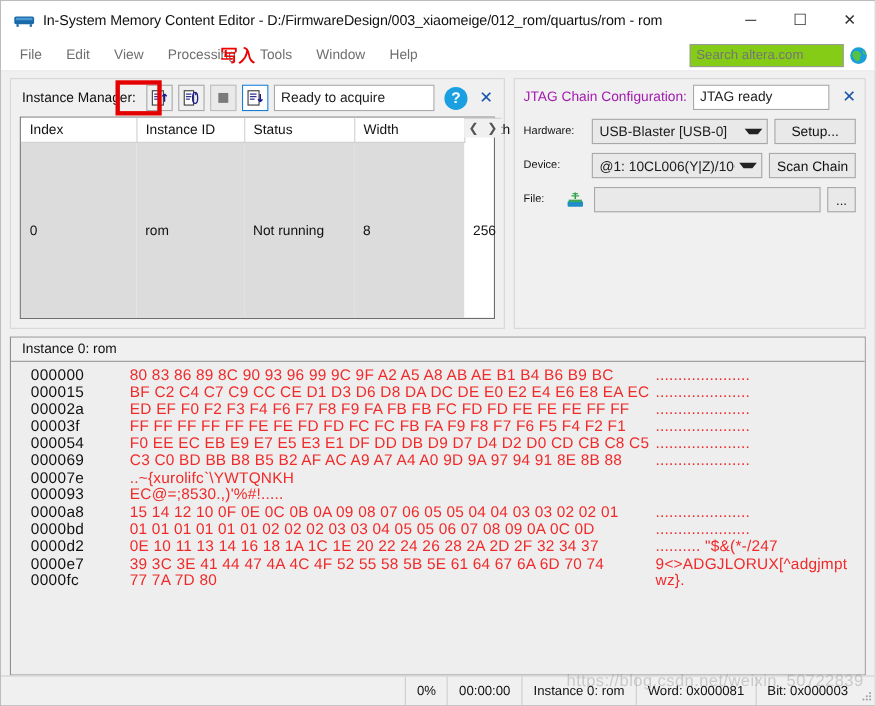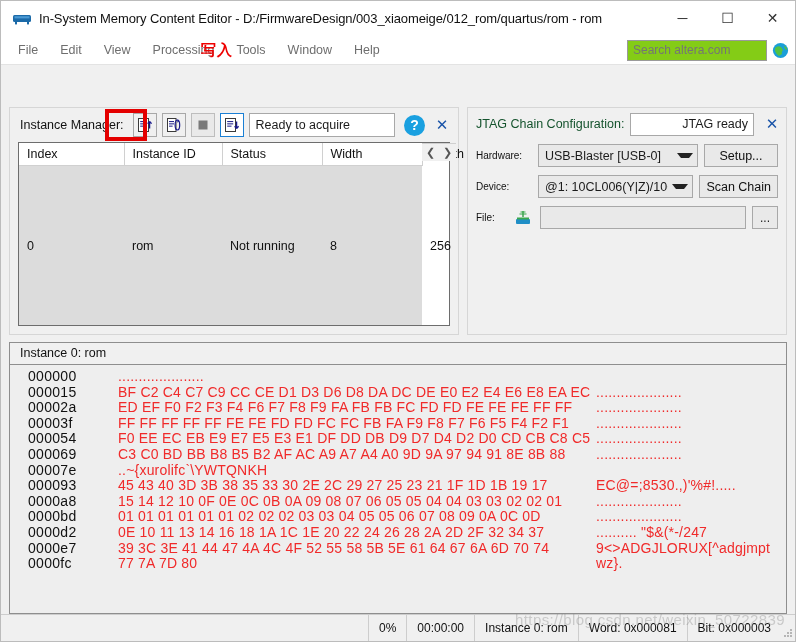--- a/index.html
+++ b/index.html
@@ -67,21 +67,21 @@
     position:absolute;left:200px;top:40px;
     color:#ee0000;font-size:15px;font-weight:700;
     font-family:"DejaVu Sans", sans-serif;
     letter-spacing:1px;z-index:40;
   }
 
   
   .content{
     flex:1 1 auto;display:flex;flex-direction:column;
     padding:6px 8px 0 8px;box-sizing:border-box;
-    background:#f0f0f0;min-height:0;margin-top:36px;
+    background:#f0f0f0;min-height:0;
   }
   .toprow{display:flex;gap:8px;height:228px;flex:0 0 228px;}
 
   
   .imgr{
     flex:1 1 auto;background:#f0f0f0;border:1px solid #d6d6d6;
     box-sizing:border-box;display:flex;flex-direction:column;
     min-width:0;
   }
   .imgr-head{
@@ -153,25 +153,25 @@
   
   .jtag{
     width:320px;flex:0 0 320px;background:#f0f0f0;
     border:1px solid #d6d6d6;box-sizing:border-box;
     display:flex;flex-direction:column;
   }
   .jtag-head{
     display:flex;align-items:center;height:32px;flex:0 0 32px;
     padding:0 4px 0 8px;gap:6px;
   }
-  .jtag-title{font-size:12.5px;color:#14532d;white-space:nowrap;}
+  .jtag-title{font-size:12.5px;color:#a21caf;white-space:nowrap;}
   .jtag-status{
     flex:1 1 auto;height:23px;border:1px solid #a8a8a8;background:#fff;
     line-height:21px;padding:0 5px;font-size:12.5px;box-sizing:border-box;
-    min-width:0;overflow:hidden;white-space:nowrap;text-align:right;
+    min-width:0;overflow:hidden;white-space:nowrap;
   }
   .jtag-body{padding:4px 8px 0 8px;}
   .frow{display:flex;align-items:center;margin-bottom:8px;gap:6px;}
   .flabel{width:56px;flex:0 0 56px;font-size:10px;color:#111;}
   .combo{
     flex:1 1 auto;height:23px;border:1px solid #a8a8a8;background:#e9e9e9;
     display:flex;align-items:center;padding:0 4px 0 6px;box-sizing:border-box;
     font-size:12.5px;min-width:0;
   }
   .combo span.val{flex:1 1 auto;overflow:hidden;white-space:nowrap;}
@@ -404,28 +404,28 @@
             <div class="filefield"></div>
             <div class="dotbtn">...</div>
           </div>
         </div>
       </div>
     </div>
 
     <div class="hexpanel">
       <div class="hex-tab">Instance 0: rom</div>
       <div class="hex-body" id="hexBody">
-          <div class="hexline"><span class="addr">000000</span><span class="ascii">.....................</span></div>
+          <div class="hexline"><span class="addr">000000</span><span class="bytes">80 83 86 89 8C 90 93 96 99 9C 9F A2 A5 A8 AB AE B1 B4 B6 B9 BC</span><span class="ascii">.....................</span></div>
           <div class="hexline"><span class="addr">000015</span><span class="bytes">BF C2 C4 C7 C9 CC CE D1 D3 D6 D8 DA DC DE E0 E2 E4 E6 E8 EA EC</span><span class="ascii">.....................</span></div>
           <div class="hexline"><span class="addr">00002a</span><span class="bytes">ED EF F0 F2 F3 F4 F6 F7 F8 F9 FA FB FB FC FD FD FE FE FE FF FF</span><span class="ascii">.....................</span></div>
           <div class="hexline"><span class="addr">00003f</span><span class="bytes">FF FF FF FF FF FE FE FD FD FC FC FB FA F9 F8 F7 F6 F5 F4 F2 F1</span><span class="ascii">.....................</span></div>
           <div class="hexline"><span class="addr">000054</span><span class="bytes">F0 EE EC EB E9 E7 E5 E3 E1 DF DD DB D9 D7 D4 D2 D0 CD CB C8 C5</span><span class="ascii">.....................</span></div>
           <div class="hexline"><span class="addr">000069</span><span class="bytes">C3 C0 BD BB B8 B5 B2 AF AC A9 A7 A4 A0 9D 9A 97 94 91 8E 8B 88</span><span class="ascii">.....................</span></div>
           <div class="hexline"><span class="addr">00007e</span><span class="ascii">..~{xurolifc`\YWTQNKH</span></div>
-          <div class="hexline"><span class="addr">000093</span><span class="bytes">45 43 40 3D 3B 38 35 33 30 2E 2C 29 27 25 23 21 1F 1D 1B 19 17</span><span class="ascii">EC@=;8530.,)'%#!.....</span></div>
+          <div class="hexline"><span class="addr">000093</span><span class="ascii">EC@=;8530.,)'%#!.....</span></div>
           <div class="hexline"><span class="addr">0000a8</span><span class="bytes">15 14 12 10 0F 0E 0C 0B 0A 09 08 07 06 05 05 04 04 03 03 02 02 01</span><span class="ascii">.....................</span></div>
           <div class="hexline"><span class="addr">0000bd</span><span class="bytes">01 01 01 01 01 01 02 02 02 03 03 04 05 05 06 07 08 09 0A 0C 0D</span><span class="ascii">.....................</span></div>
           <div class="hexline"><span class="addr">0000d2</span><span class="bytes">0E 10 11 13 14 16 18 1A 1C 1E 20 22 24 26 28 2A 2D 2F 32 34 37</span><span class="ascii">.......... "$&amp;(*-/247</span></div>
           <div class="hexline"><span class="addr">0000e7</span><span class="bytes">39 3C 3E 41 44 47 4A 4C 4F 52 55 58 5B 5E 61 64 67 6A 6D 70 74</span><span class="ascii">9&lt;&gt;ADGJLORUX[^adgjmpt</span></div>
           <div class="hexline"><span class="addr">0000fc</span><span class="bytes">77 7A 7D 80</span><span class="ascii">wz}.</span></div>
         </div>
     </div>
   </div>
 
   <div class="statusbar">

